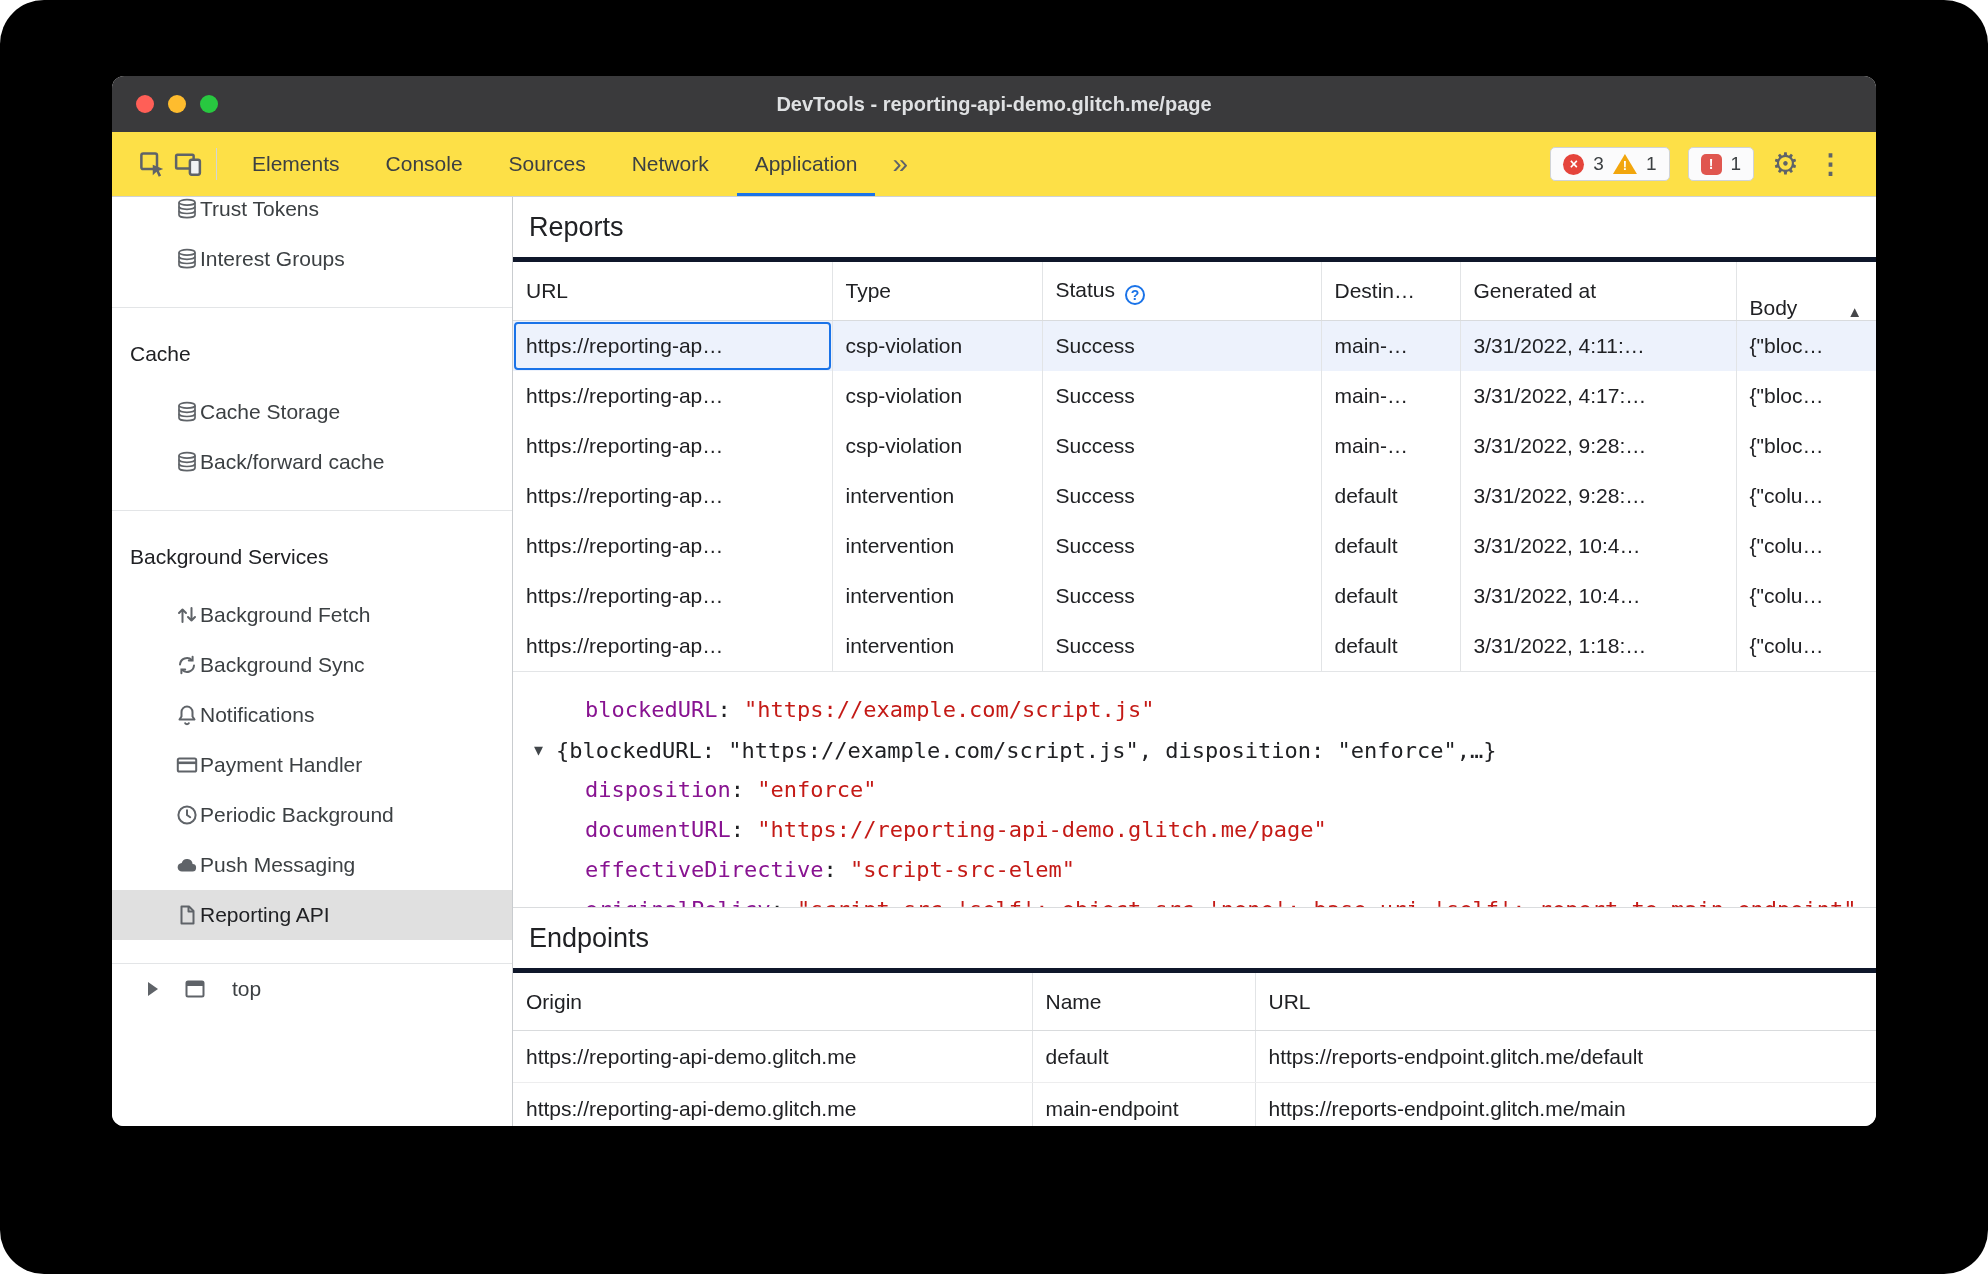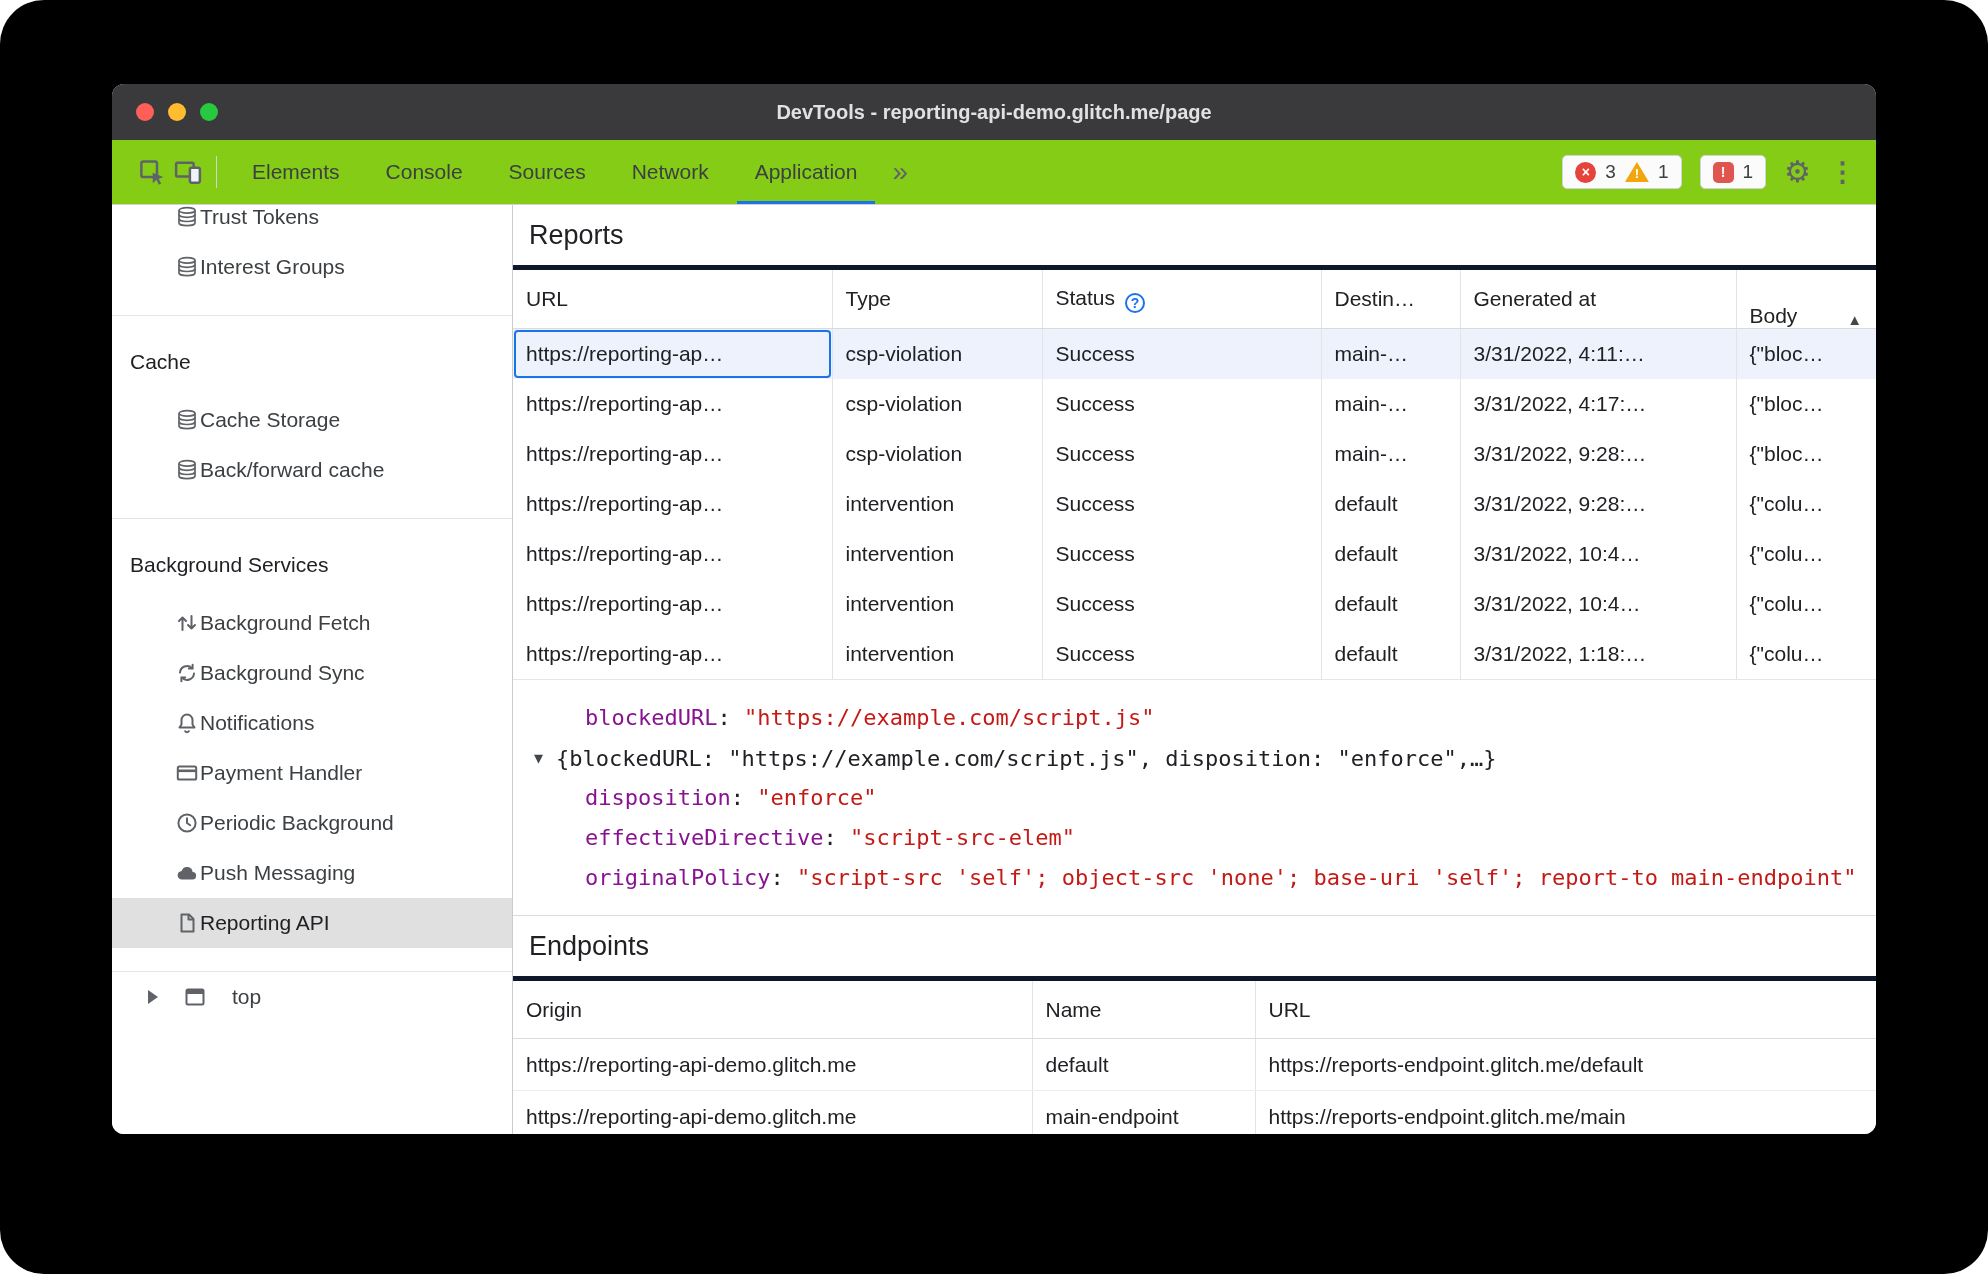--- a/index.html
+++ b/index.html
@@ -1,28 +1,28 @@
 <!DOCTYPE html>
 <html><head>
 <meta charset="utf-8">
 <style>
   html,body{margin:0;padding:0;}
   body{width:1988px;height:1274px;background:#ffffff;font-family:"Liberation Sans",sans-serif;position:relative;overflow:hidden;}
   .backdrop{position:absolute;inset:0;background:#000;border-radius:44px;}
-  .window{position:absolute;left:112px;top:84px;width:1764px;height:1050px;background:#fff;border-radius:12px;overflow:hidden;display:flex;flex-direction:column;box-shadow:0 30px 80px rgba(0,0,0,.6);}
+  .window{position:absolute;left:112px;top:76px;width:1764px;height:1050px;background:#fff;border-radius:12px;overflow:hidden;display:flex;flex-direction:column;box-shadow:0 30px 80px rgba(0,0,0,.6);}
 
   
   .titlebar{flex:0 0 56px;background:#3a3a3c;display:flex;align-items:center;justify-content:center;position:relative;}
   .title-text{color:#dfe1e3;font-size:20px;font-weight:bold;}
   .traffic{position:absolute;left:24px;top:0;height:100%;display:flex;align-items:center;gap:14px;}
   .light{width:18px;height:18px;border-radius:50%;}
   .light.red{background:#ff5f57}.light.yellow{background:#febc2e}.light.green{background:#28c840}
 
   
-  .toolbar{flex:0 0 64px;background:#84cc16;border-bottom:1px solid #cfd2d6;display:flex;align-items:center;padding:0 20px 0 22px;}
+  .toolbar{flex:0 0 64px;background:#fde047;border-bottom:1px solid #cfd2d6;display:flex;align-items:center;padding:0 32px 0 22px;}
   .tool-icon{width:36px;height:36px;display:flex;align-items:center;justify-content:center;color:#5f6368;}
   .separator{width:1px;height:32px;background:#d2d5d8;margin:0 12px 0 10px;}
   .tabs{display:flex;height:64px;}
   .tab{display:flex;align-items:center;padding:0 23px;font-size:21px;color:#3c4043;position:relative;cursor:default;}
   .tab.selected::after{content:"";position:absolute;left:5px;right:5px;bottom:0;height:3px;background:#1a73e8;}
   .more-tabs{font-size:28px;color:#5f6368;padding:0 12px;display:flex;align-items:center;}
   .toolbar-right{margin-left:auto;display:flex;align-items:center;gap:18px;}
   .badge-box{display:flex;align-items:center;gap:9px;border:1px solid #d0d3d7;background:#fbfbfc;border-radius:5px;padding:5px 12px;}
   .count{font-size:19px;color:#3c4043;}
   .err-ic{width:21px;height:21px;border-radius:50%;background:#e5443b;color:#fff;font-size:14px;font-weight:bold;display:flex;align-items:center;justify-content:center;}
@@ -387,20 +387,23 @@
         <div class="pline prop">
           <span class="pname">blockedURL</span><span class="pcolon">: </span><span class="pval">"https://example.com/script.js"</span>
         </div>
         <div class="pline">
           <span class="expander">▼</span><span>{blockedURL: "https://example.com/script.js", disposition: "enforce",…}</span>
         </div>
         <div class="pline prop">
           <span class="pname">disposition</span><span class="pcolon">: </span><span class="pval">"enforce"</span>
         </div>
         <div class="pline prop">
+          <span class="pname">documentURL</span><span class="pcolon">: </span><span class="pval">"https://reporting-api-demo.glitch.me/page"</span>
+        </div>
+        <div class="pline prop">
           <span class="pname">effectiveDirective</span><span class="pcolon">: </span><span class="pval">"script-src-elem"</span>
         </div>
         <div class="pline prop">
           <span class="pname">originalPolicy</span><span class="pcolon">: </span><span class="pval">"script-src 'self'; object-src 'none'; base-uri 'self'; report-to main-endpoint"</span>
         </div>
       </div>
 
       <div class="endpoints">
         <div class="section-title">Endpoints</div>
         <table class="grid">

